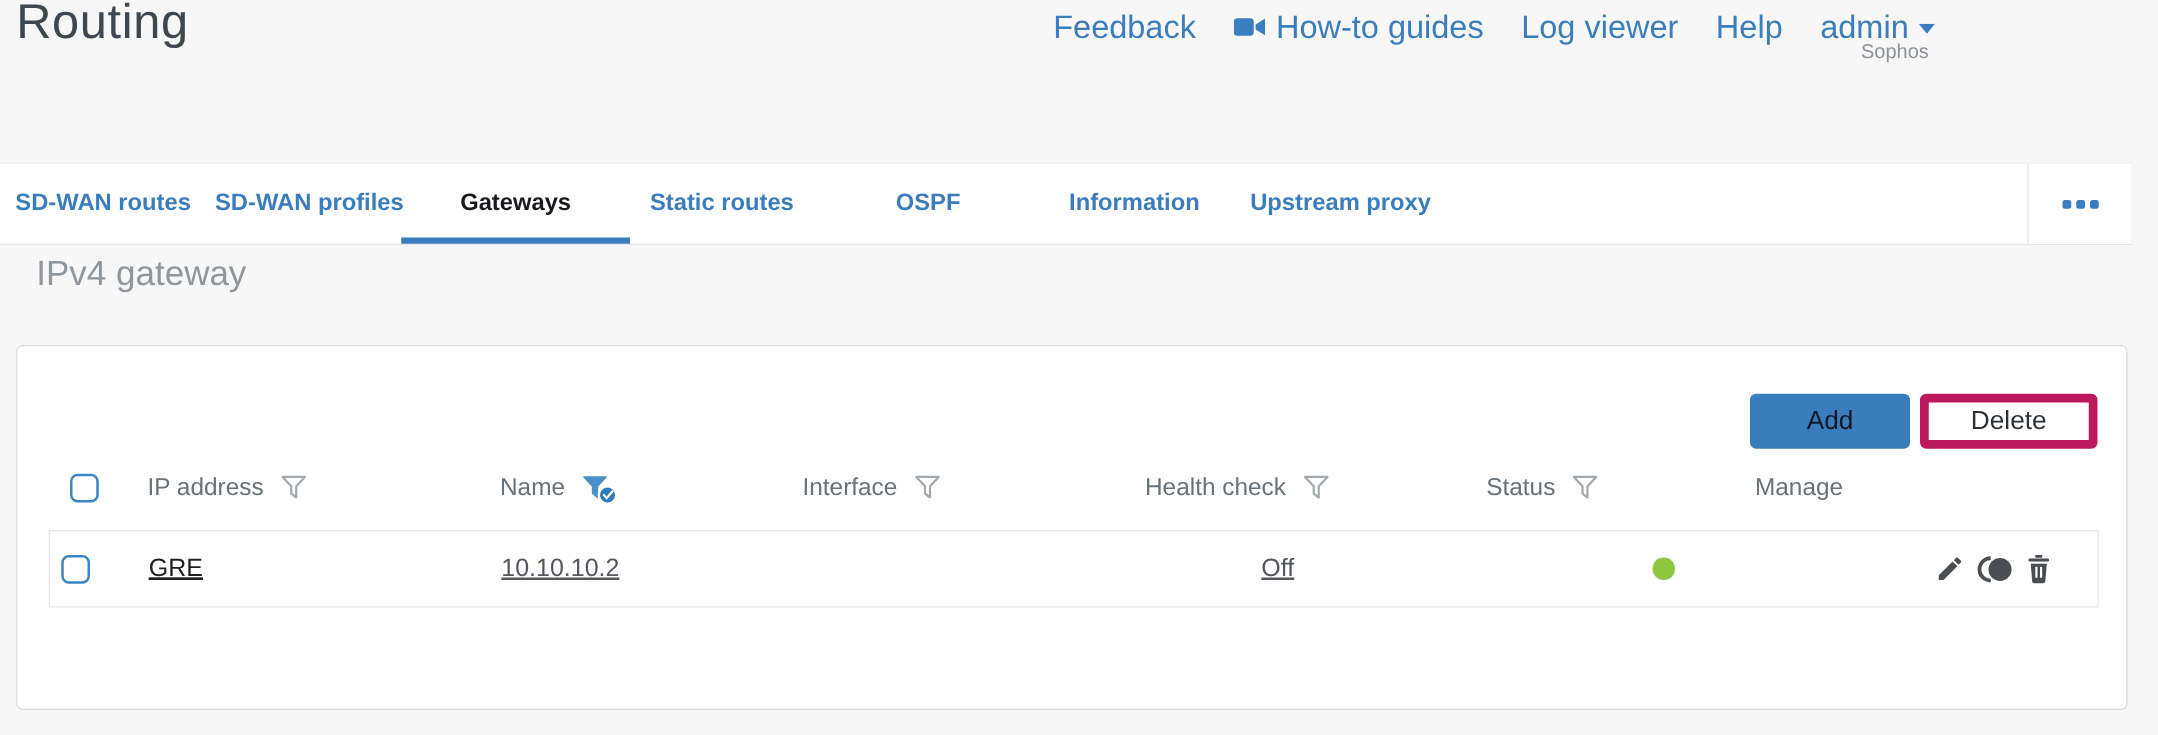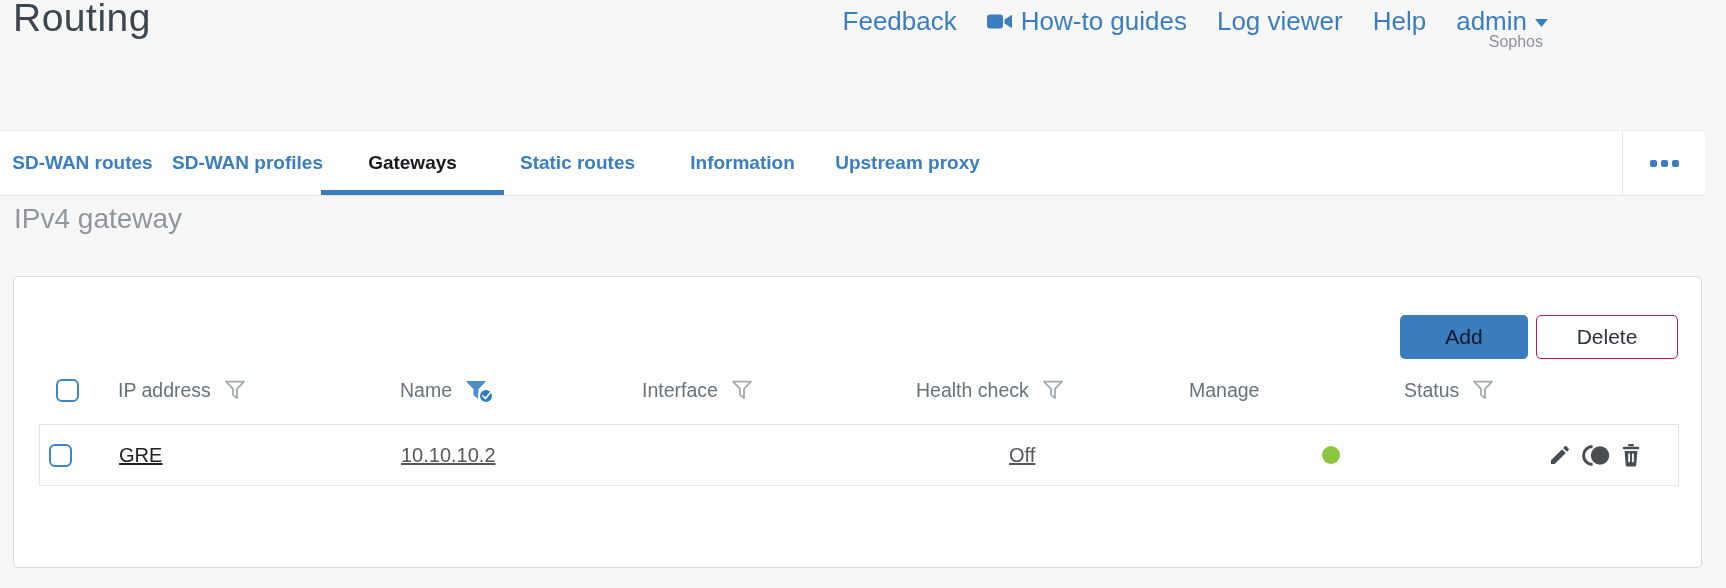--- a/index.html
+++ b/index.html
@@ -52,37 +52,37 @@
   .tab-overflow {
     position:absolute; top:0; bottom:0; left:1622px; width:83px;
     background:#fff; border-left:1px solid #e7e8e9;
     display:flex; align-items:center; justify-content:center; cursor:pointer;
   }
   .dots { display:flex; gap:4px; }
   .dots i { display:block; width:7px; height:7px; border-radius:2px; background:#3a7ec0; }
 
   
   .section-heading {
-    position:absolute; left:14px; top:203px;
+    position:absolute; left:29px; top:203px;
     font-size:28px; font-weight:400; color:#8f979d;
   }
 
   
   .card {
     position:absolute; left:13px; top:276px; width:1689px; height:292px;
     background:#fff; border:1px solid #d8dadb; border-radius:5px;
   }
   .toolbar { position:absolute; top:38px; right:23px; display:flex; gap:8px; }
   .btn {
     height:44px; border-radius:5px; font-size:21px;
     display:flex; align-items:center; justify-content:center;
     cursor:pointer; font-family:inherit;
   }
   .btn-add   { width:128px; background:#3a7dbd; color:#0f172a; border:none; }
-  .btn-delete{ width:142px; background:#fff; color:#2c3136; border:1px solid #be185d; }
+  .btn-delete{ width:142px; background:#fff; color:#2c3136; border:7px solid #be185d; }
 
   
   .grid {
     display:grid;
     grid-template-columns:70px 282px 242px 274px 273px 215px 284px;
     align-items:center;
   }
   .grid-header { position:absolute; left:25px; top:92px; width:1640px; height:42px; }
   .grid-row {
     position:absolute; left:25px; top:147px; width:1640px; height:62px;
@@ -149,20 +149,21 @@
 
   <div class="brand">Sophos</div>
 </div>
 
 <div class="tab-bar">
   <div class="tabs">
     <div class="tab">SD-WAN routes</div>
     <div class="tab">SD-WAN profiles</div>
     <div class="tab active">Gateways</div>
     <div class="tab">Static routes</div>
+    <div class="tab">OSPF</div>
     <div class="tab">Information</div>
     <div class="tab">Upstream proxy</div>
   </div>
   <div class="tab-overflow">
     <span class="dots">
         <i></i>
         <i></i>
         <i></i>
       </span>
   </div>
@@ -212,29 +213,29 @@
     </div>
     <div class="hcell">
       <span>Health check</span>
       <span class="funnel">
         <svg width="22" height="20" viewBox="0 0 20 19">
             <path d="M1.5 1.5 h17 l-6.6 7 v8.6 l-3.8 -3 v-5.6 z" fill="none" stroke="#a3aaaf" stroke-width="1.7" stroke-linejoin="round"></path>
           </svg>
       </span>
     </div>
     <div class="hcell">
+      <span>Status</span>
+      <span class="funnel">
+        <svg width="22" height="20" viewBox="0 0 20 19">
+            <path d="M1.5 1.5 h17 l-6.6 7 v8.6 l-3.8 -3 v-5.6 z" fill="none" stroke="#a3aaaf" stroke-width="1.7" stroke-linejoin="round"></path>
+          </svg>
+      </span>
+    </div>
+    <div class="hcell">
       <span>Manage</span>
-    </div>
-    <div class="hcell">
-      <span>Status</span>
-      <span class="funnel">
-        <svg width="22" height="20" viewBox="0 0 20 19">
-            <path d="M1.5 1.5 h17 l-6.6 7 v8.6 l-3.8 -3 v-5.6 z" fill="none" stroke="#a3aaaf" stroke-width="1.7" stroke-linejoin="round"></path>
-          </svg>
-      </span>
     </div>
   </div>
 
   <div class="grid grid-row">
     <div class="cell cell-check">
       <span class="checkbox"></span>
     </div>
     <div class="cell cell-name">
       <a>GRE</a>
     </div>

